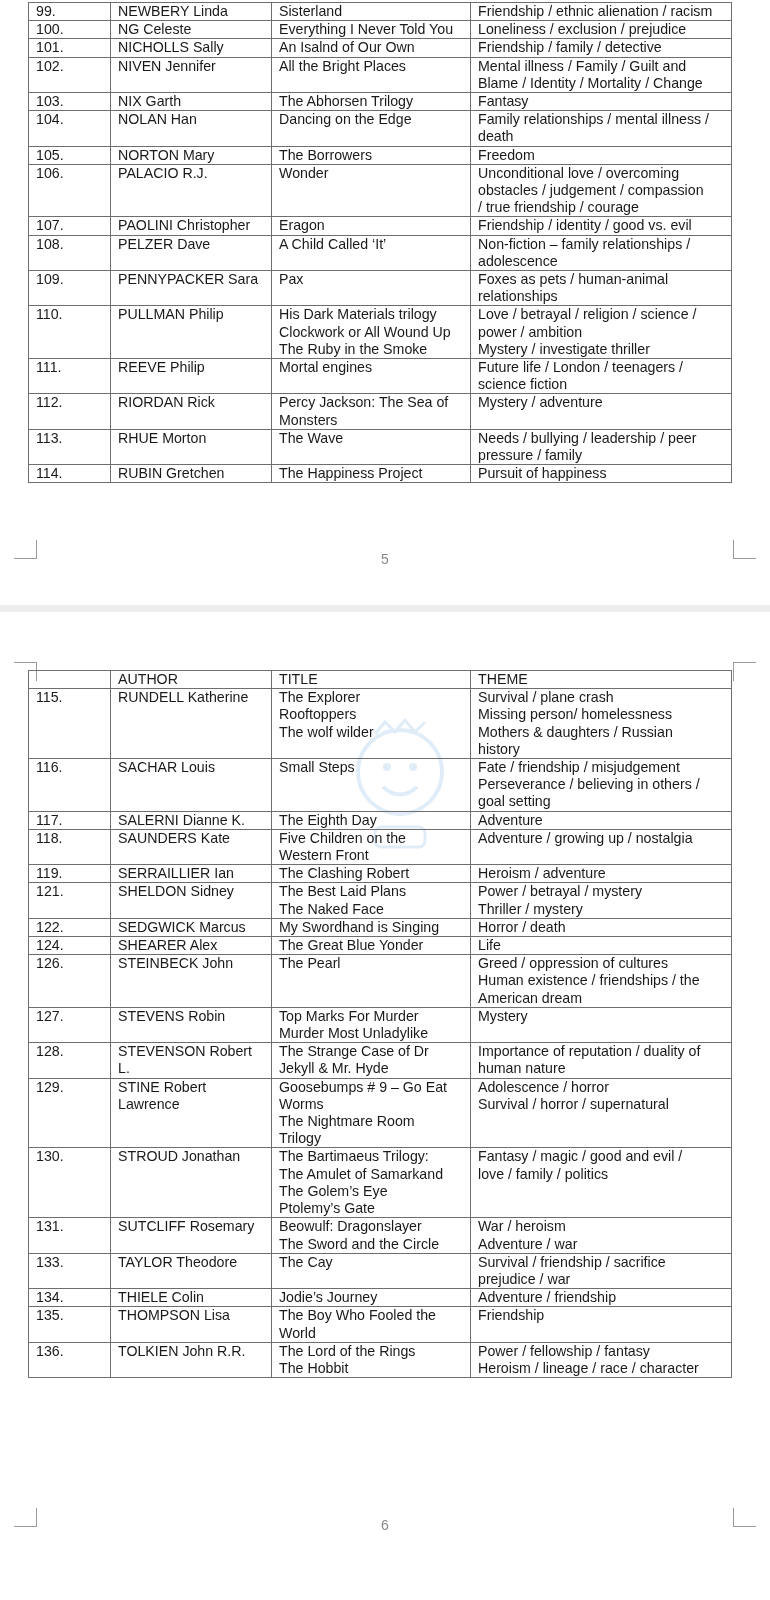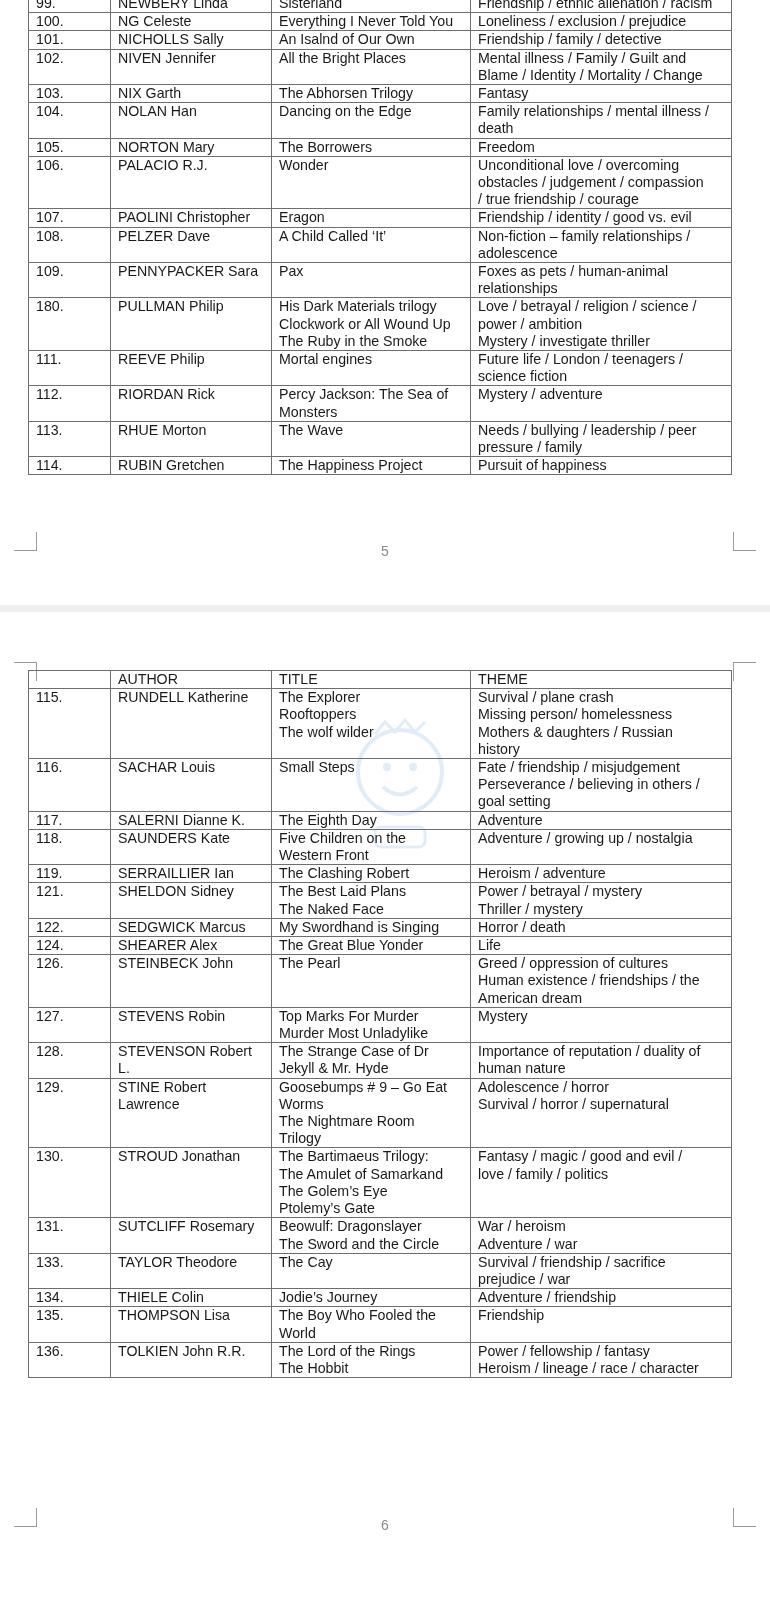--- a/index.html
+++ b/index.html
@@ -1,21 +1,21 @@
 <!DOCTYPE html>
 <html><head>
 <meta charset="utf-8">
 <style>
   html, body { margin: 0; padding: 0; }
   body {
     width: 770px; height: 1600px; background: #ffffff; position: relative; overflow: hidden;
     font-family: "Liberation Sans", "DejaVu Sans", sans-serif; color: #1a1a1a;
   }
   .page { position: absolute; left: 0; width: 770px; background: #ffffff; }
-  #page5 { top: 0; height: 635px; }
+  #page5 { top: 8px; height: 635px; }
   #page6 { top: 612px; height: 988px; }
   .page-gap { position: absolute; left: 0; top: 605px; width: 770px; height: 7px; background: #eeeeee; }
   table.books {
     position: absolute; left: 28px; width: 703px; border-collapse: collapse; table-layout: fixed;
     font-size: 14.2px; line-height: 17.2px;
   }
   table.books td, table.books th {
     border: 1px solid #6e6e6e; vertical-align: top; padding: 0 0 0 7px; text-align: left; font-weight: normal;
     white-space: pre-line; overflow: hidden;
   }
@@ -106,21 +106,21 @@
 adolescence</td>
         </tr>
         <tr>
           <td>109.</td>
           <td>PENNYPACKER Sara</td>
           <td>Pax</td>
           <td>Foxes as pets / human-animal
 relationships</td>
         </tr>
         <tr>
-          <td>180.</td>
+          <td>110.</td>
           <td>PULLMAN Philip</td>
           <td>His Dark Materials trilogy
 Clockwork or All Wound Up
 The Ruby in the Smoke</td>
           <td>Love / betrayal / religion / science /
 power / ambition
 Mystery / investigate thriller</td>
         </tr>
         <tr>
           <td>111.</td>

